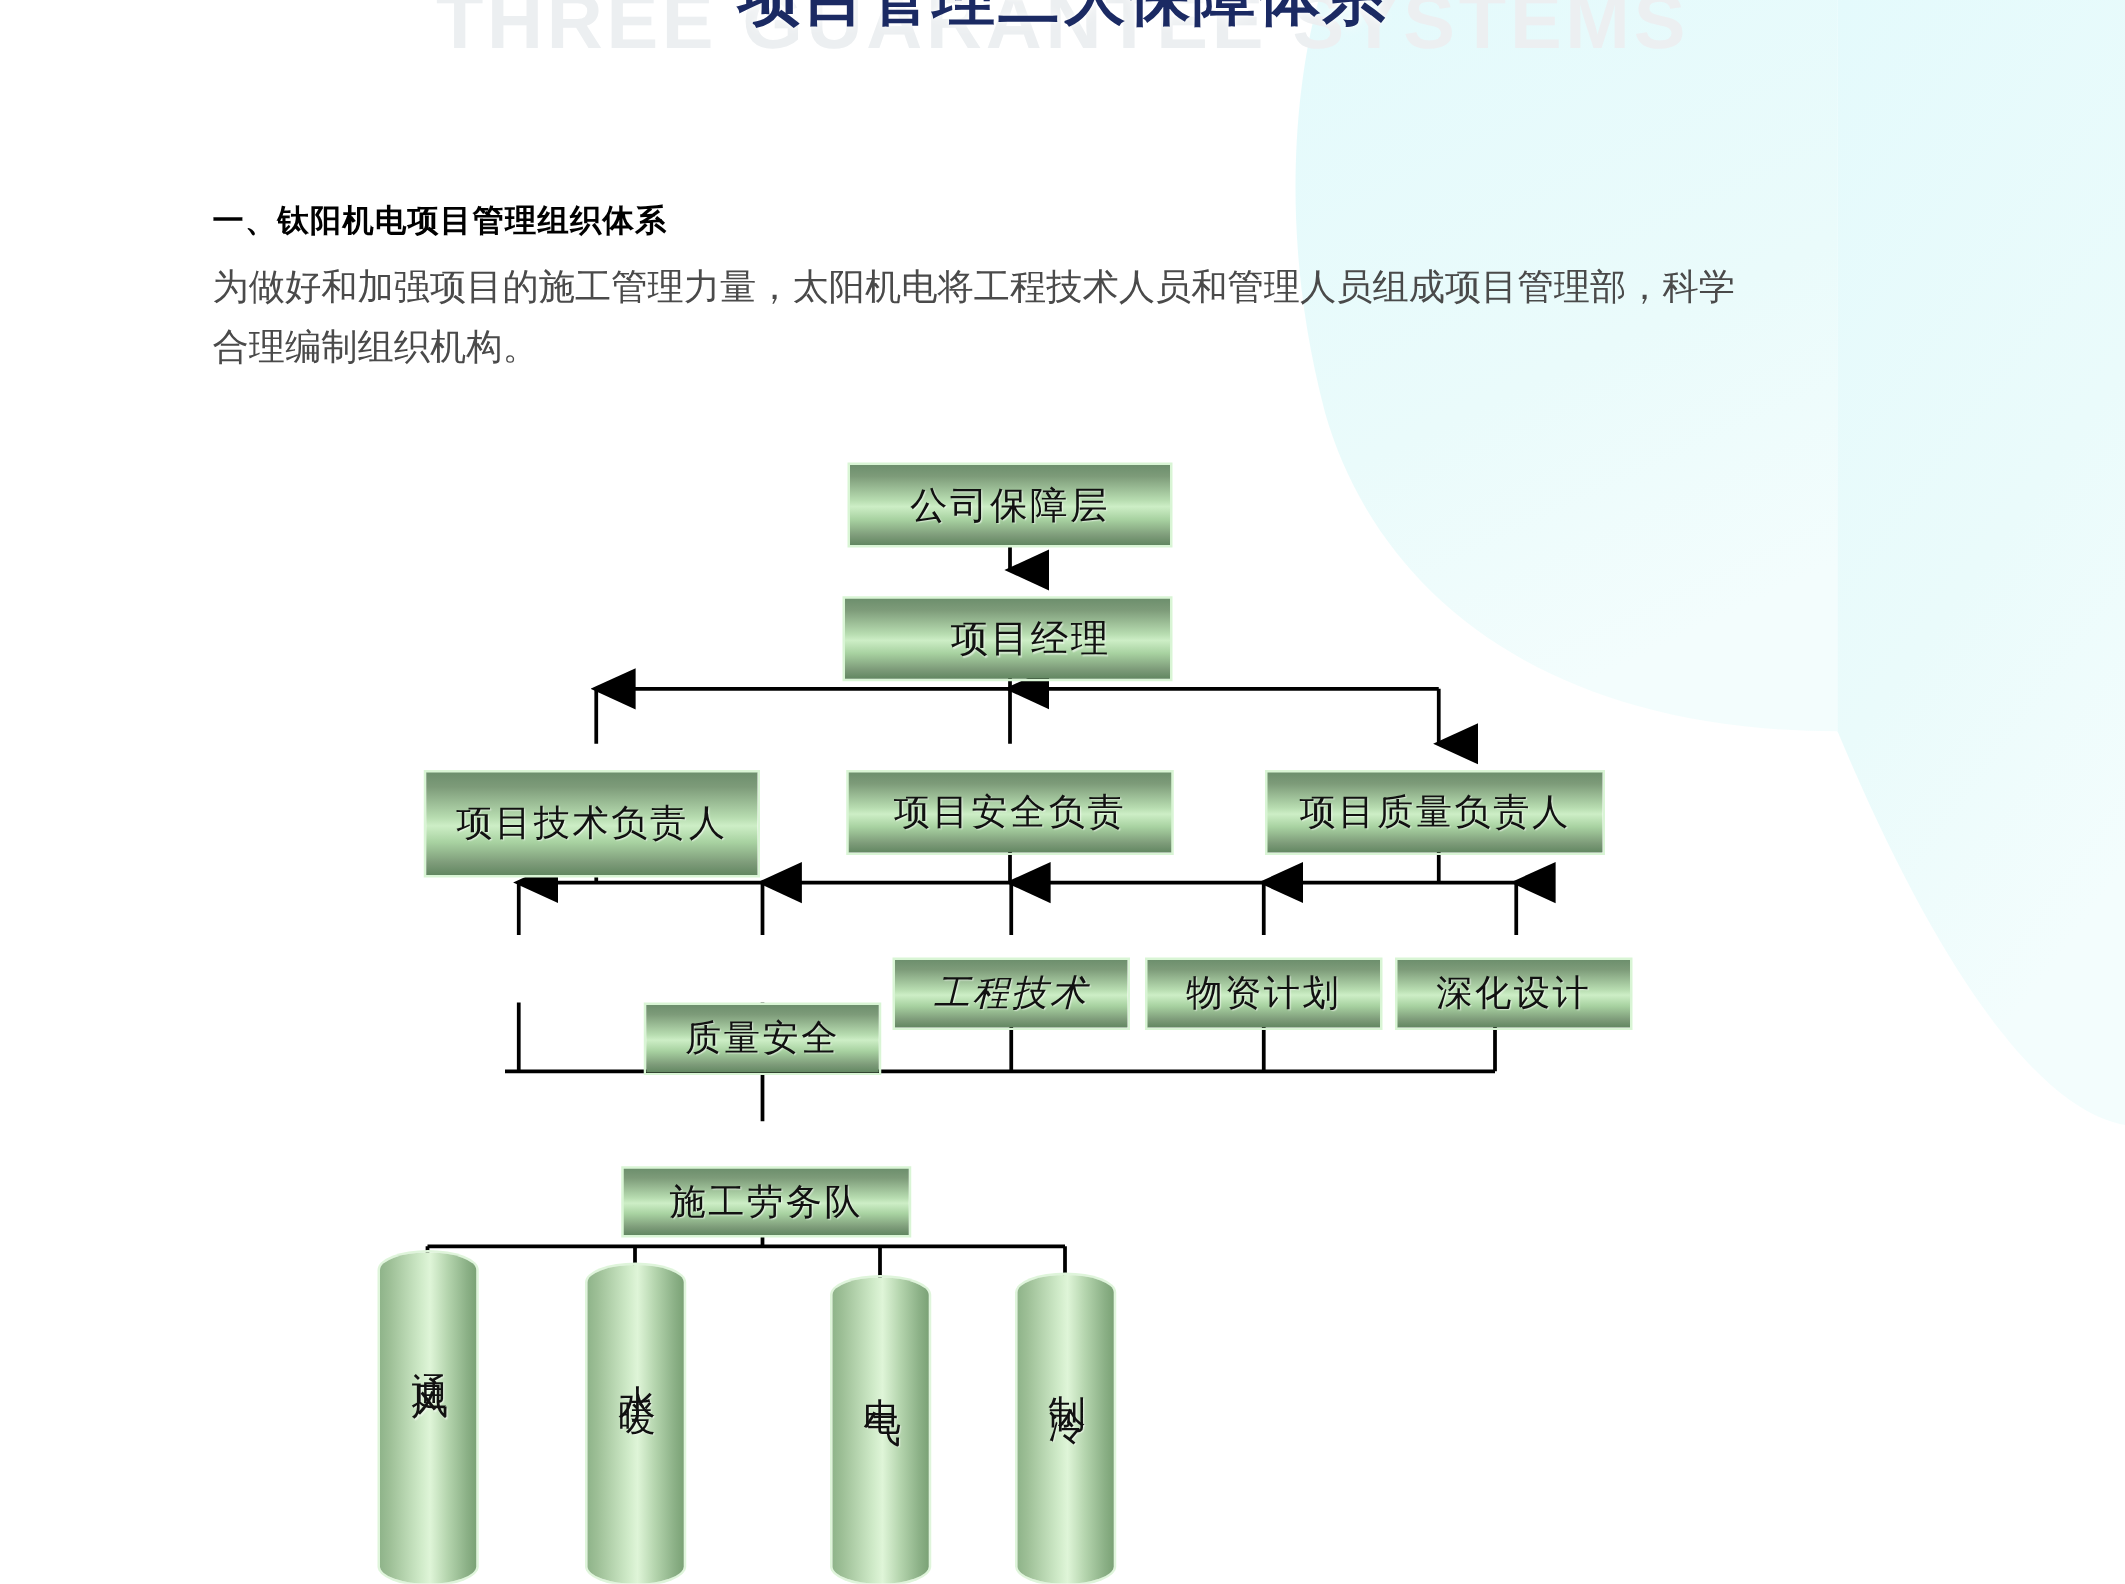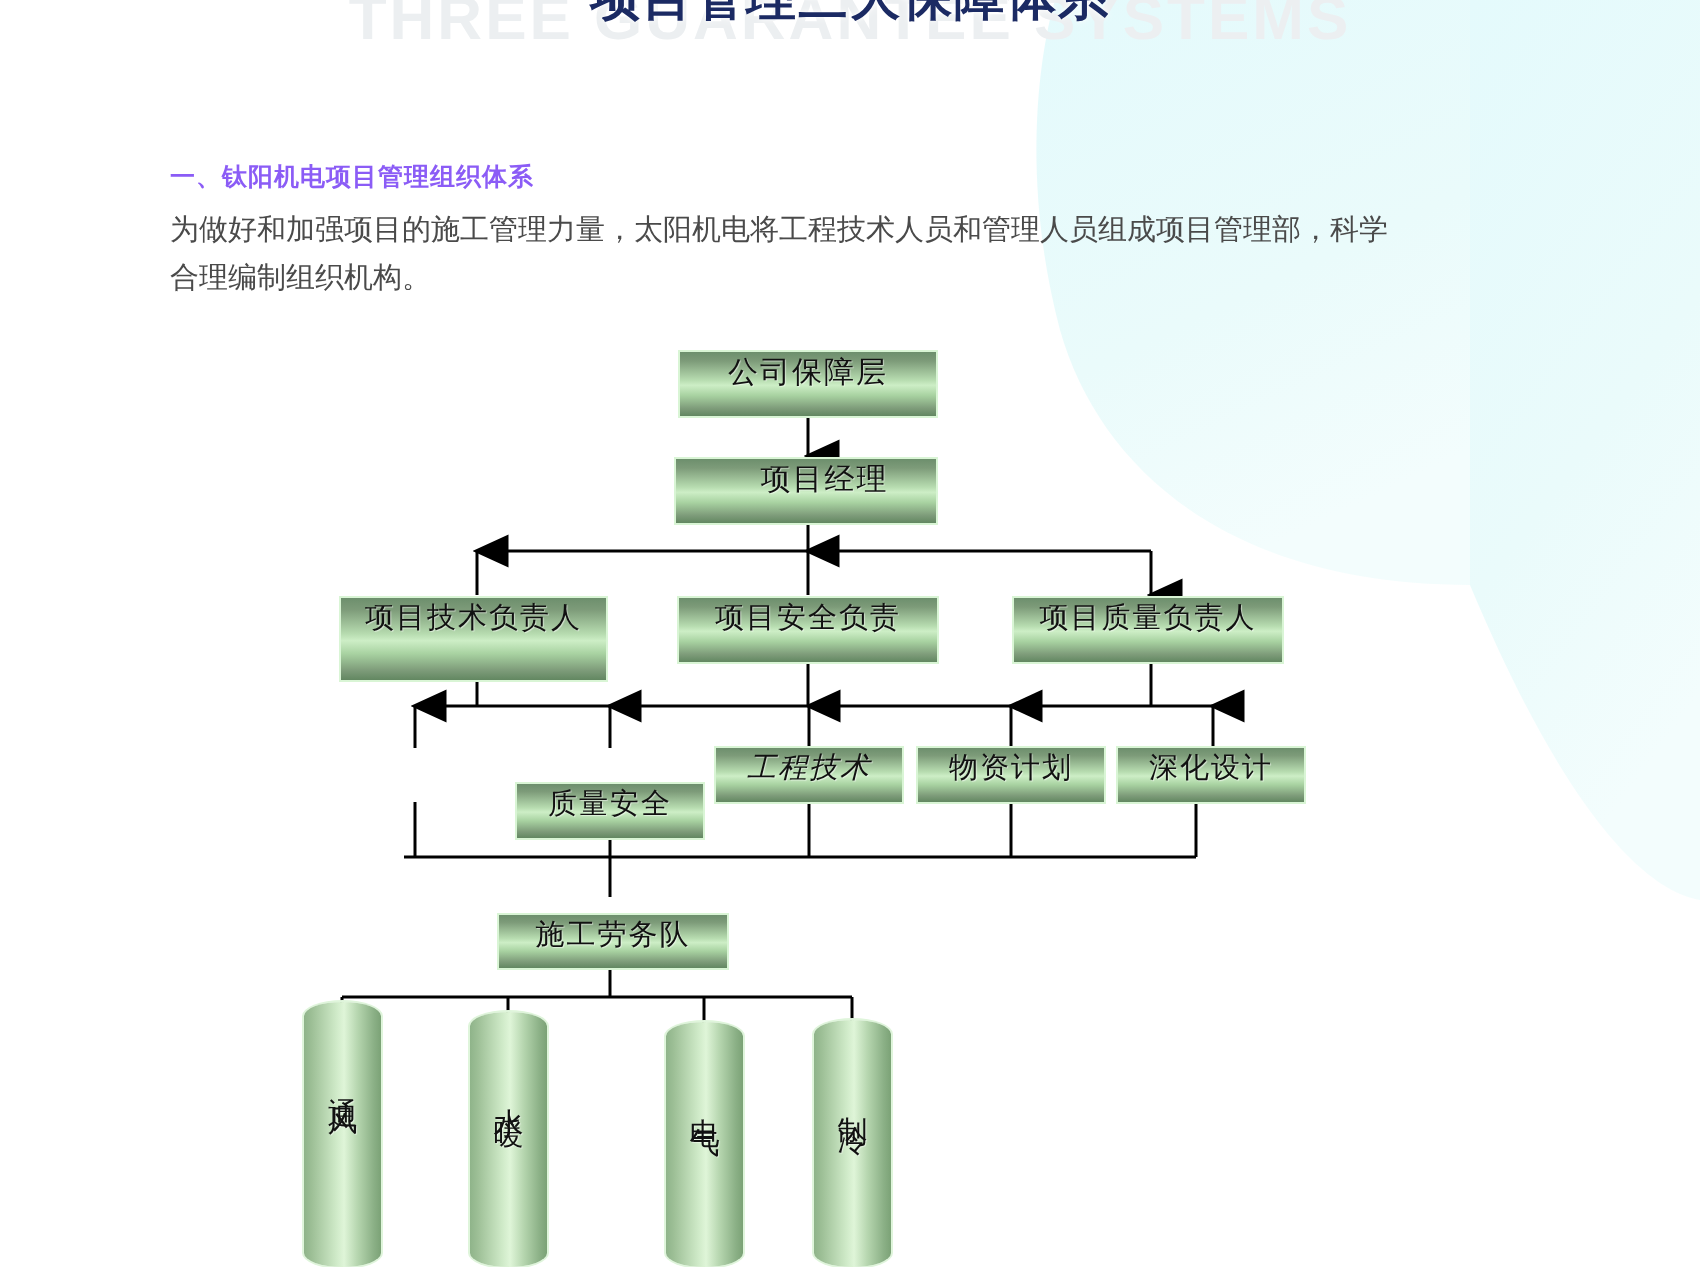--- a/index.html
+++ b/index.html
@@ -62,21 +62,21 @@
     font-family: "DejaVu Sans", "Liberation Sans", sans-serif;
   }
 
   
   #section-heading {
     position: absolute;
     left: 170px;
     top: 160px;
     font-size: 25px;
     font-weight: bold;
-    color: #8b5cf6;
+    color: #000000;
     letter-spacing: 1px;
     z-index: 3;
     font-family: "DejaVu Sans", "Liberation Sans", sans-serif;
   }
   #section-paragraph {
     position: absolute;
     left: 170px;
     top: 205px;
     width: 1230px;
     font-size: 29px;
@@ -92,36 +92,37 @@
     left: 0;
     top: 0;
     width: 1700px;
     height: 1267px;
     z-index: 4;
   }
   .node {
     position: absolute;
     box-sizing: border-box;
     display: flex;
-    align-items: flex-start;
+    align-items: center;
     justify-content: center;
     background: linear-gradient(to bottom,
         #6d8f6d 0%,
         #7d9b79 14%,
         #b7dcb0 44%,
         #cdeec6 52%,
         #a8d2a1 68%,
         #7e9c7a 88%,
         #628761 100%);
     box-shadow: 0 0 0 2px #d9f5d5;
     font-family: "DejaVu Serif", "Liberation Serif", serif;
     color: #111111;
     text-shadow: 1px 1px 1px rgba(255,255,255,0.55);
     letter-spacing: 2px;
     white-space: nowrap;
+    margin-top: 20px;
   }
   .node-lg { font-size: 30px; }
   .node-md { font-size: 29px; }
 
   
   .cyl {
     position: absolute;
     box-sizing: border-box;
     border-radius: 50% / 14px;
     background: linear-gradient(to right,

